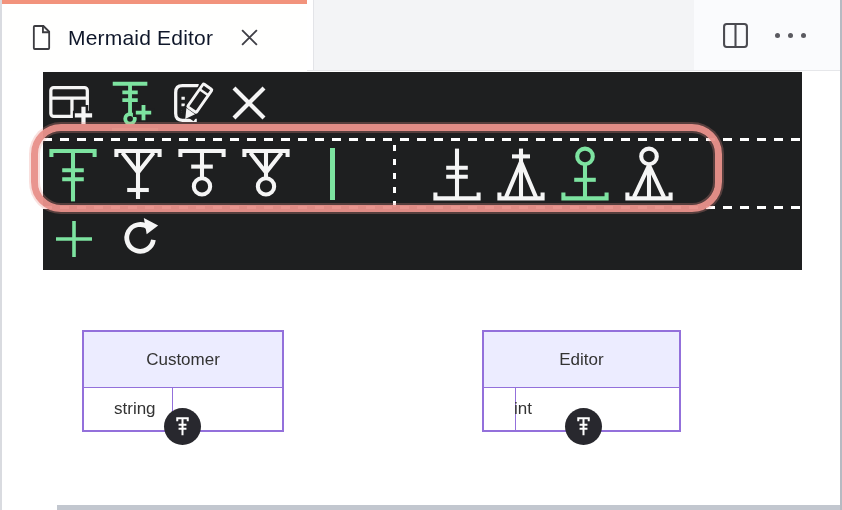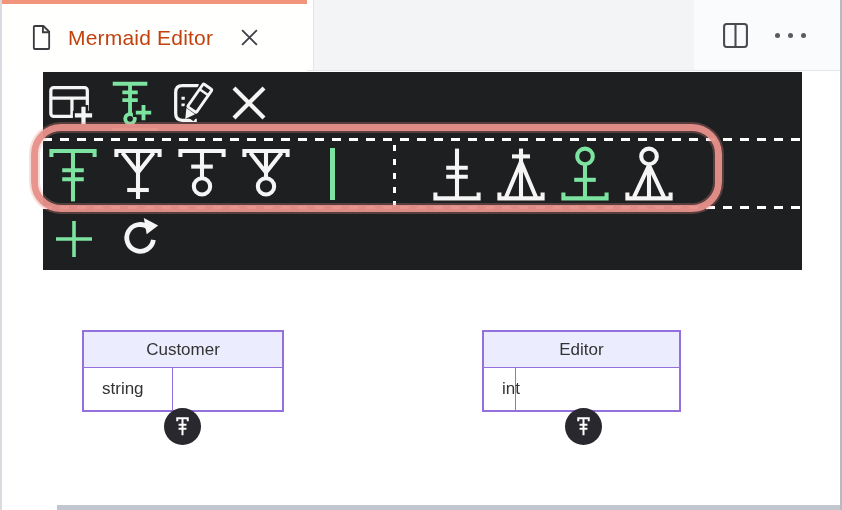--- a/index.html
+++ b/index.html
@@ -11,21 +11,21 @@
   }
   
   .frame-left{position:absolute;left:0;top:0;width:2px;height:510px;background:#d9dbe0;z-index:60;}
   .frame-right{position:absolute;right:0;top:0;width:2px;height:510px;background:#b6bac2;z-index:60;}
   .bottom-strip{position:absolute;left:57px;right:0;bottom:0;height:5px;background:#c2c7cf;z-index:55;}
   
   .tabbar{position:absolute;left:0;top:0;right:0;height:71px;background:#fff;border-bottom:1px solid #e6e7ea;box-sizing:border-box;}
   .tabbar-bg{position:absolute;left:313px;top:0;right:0;height:70px;background:#f3f4f6;border-left:1px solid #e3e4e8;box-sizing:border-box;}
   .tab{position:absolute;left:0;top:0;width:307px;height:71px;background:#fffffe;border-top:4px solid #f2937c;
        display:flex;align-items:center;gap:15px;padding-left:30px;box-sizing:border-box;cursor:pointer;}
-  .tab-title{font-size:21px;color:#c2410c;letter-spacing:.2px;}
+  .tab-title{font-size:21px;color:#0f172a;letter-spacing:.2px;}
   .tab-close{margin-left:12px;display:flex;align-items:center;cursor:pointer;}
   .actions{position:absolute;right:2px;top:0;width:146px;height:70px;background:#fafbfd;
            display:flex;align-items:center;justify-content:flex-end;gap:24px;padding-right:32px;box-sizing:border-box;}
   .dots{display:flex;gap:8px;align-items:center;cursor:pointer;padding:6px 2px;}
   .dots i{width:5px;height:5px;border-radius:50%;background:#5a5a60;display:block;}
   
   .panel{position:absolute;left:43px;top:72px;width:759px;height:198px;background:#1e1f20;}
   .tool{position:absolute;cursor:pointer;}
   .active-underline{position:absolute;left:69px;top:56px;width:46px;height:3px;background:#7de3a0;}
   .dash-h{position:absolute;left:0;right:0;height:3px;z-index:2;
@@ -35,23 +35,23 @@
   .solid-v{position:absolute;left:287px;top:76px;width:5px;height:52px;background:#7de3a0;cursor:pointer;}
   .dot-v{position:absolute;left:350px;top:73px;width:3px;height:62px;cursor:pointer;
          background:repeating-linear-gradient(180deg,#ffffff 0 6px,transparent 6px 14px);}
   .highlight{position:absolute;left:31px;top:124px;width:691px;height:88px;box-sizing:border-box;
              border:7px solid rgba(232,145,138,.96);border-radius:30px;z-index:6;
              box-shadow:0 0 0 2px rgba(232,145,138,.28), inset 0 0 0 2px rgba(232,145,138,.28);}
   svg.card{stroke:#f5f5f5;fill:none;stroke-width:3.4;}
   svg.card.selected{stroke:#7de3a0;}
   
   .entity{position:absolute;border:2px solid #9370DB;background:#fff;font-size:17px;color:#333;box-sizing:border-box;cursor:pointer;}
-  .entity-header{background:#ECECFF;border-bottom:1.5px solid #9370DB;height:36px;display:flex;align-items:center;justify-content:center;box-sizing:border-box;}
+  .entity-header{background:#ECECFF;border-bottom:1.5px solid #9370DB;height:56px;display:flex;align-items:center;justify-content:center;box-sizing:border-box;}
   .entity-row{display:flex;height:42px;}
-  .cell-type{border-right:1.5px solid #9370DB;display:flex;align-items:center;padding-left:18px;box-sizing:border-box;}
+  .cell-type{border-right:1.5px solid #9370DB;display:flex;align-items:center;padding-left:30px;box-sizing:border-box;}
   .cell-name{flex:1;display:flex;align-items:center;padding-left:13px;}
   .badge{position:absolute;width:37px;height:37px;border-radius:50%;background:#28282e;
          display:flex;align-items:center;justify-content:center;z-index:10;cursor:pointer;}
 </style>
 </head>
 <body>
 
 <div class="frame-left"></div>
 <div class="frame-right"></div>
 <div class="bottom-strip"></div>

